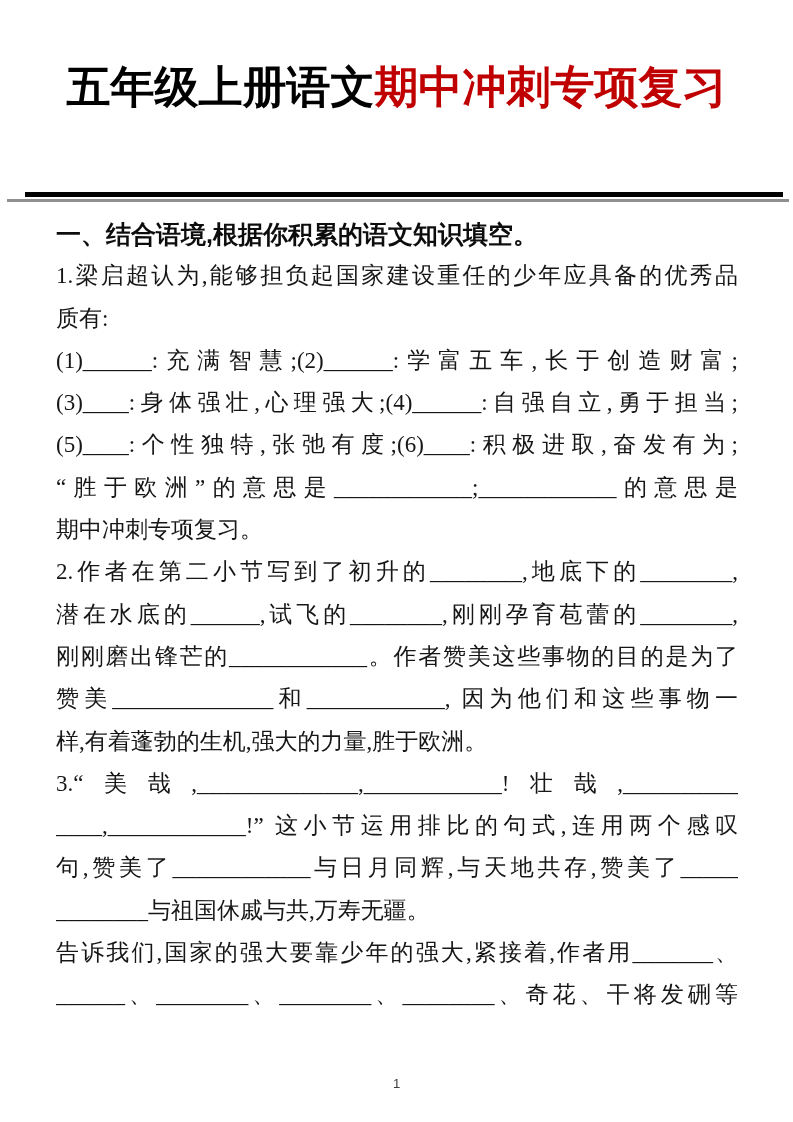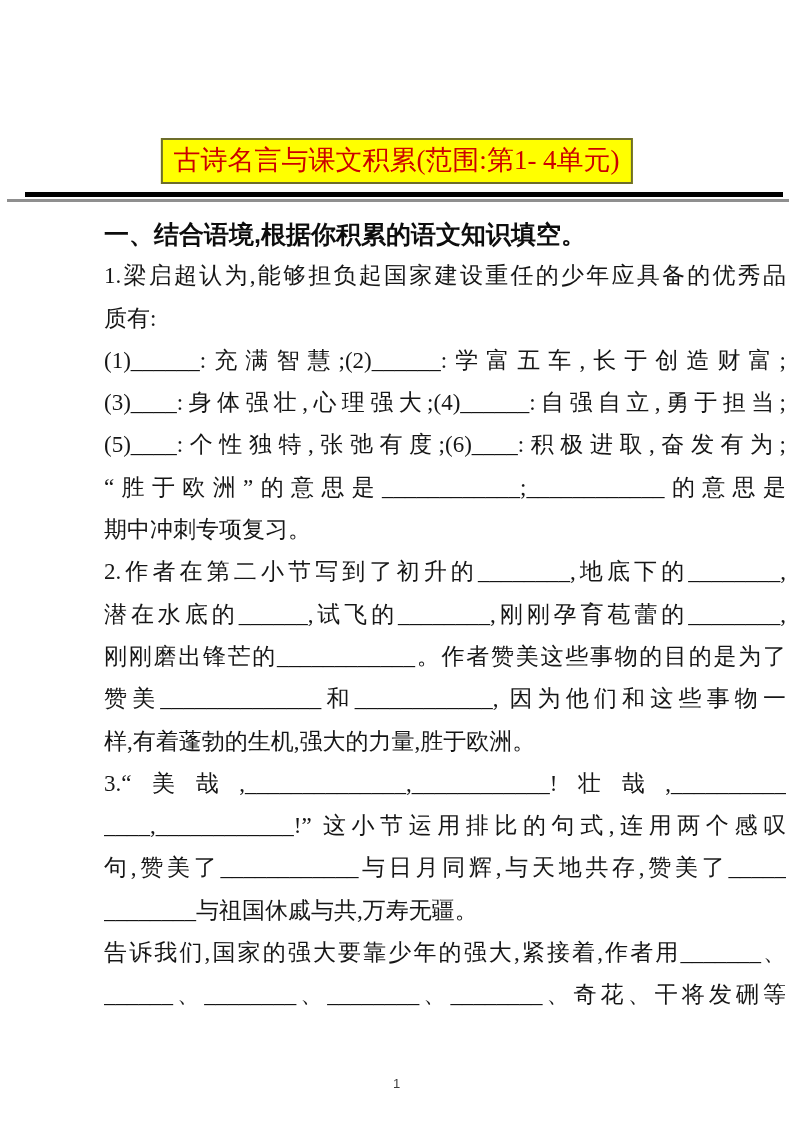--- a/index.html
+++ b/index.html
@@ -37,21 +37,20 @@
     position:absolute; top:192px; left:25px; right:10px;
     height:5px; background:#000000;
   }
   .rule-gray {
     position:absolute; top:199px; left:7px; right:4px;
     height:3px; background:#8f8f8f;
   }
   .content {
     position:absolute; top:213px; left:56px;
     width:682px;
-    margin-left:48px;
   }
   .line {
     font-size:23px;
     line-height:42.3px;
     height:42.3px;
     overflow:hidden;
     color:#161616;
   }
   .line.jl {
     text-align:justify;
@@ -68,24 +67,24 @@
     text-align:center;
     font-size:13px; color:#3c3c3c;
     font-family:"Liberation Sans","DejaVu Sans",sans-serif;
   }
 </style>
 </head>
 <body>
 
 <div class="page">
 
+  <div class="doc-title">
+    <span class="t-black">五年级上册语文</span><span class="t-red">期中冲刺专项复习</span>
+  </div>
 
-  <div class="subtitle-box">
-    <span class="sub-text">古诗名言与课文积累(范围:第1- 4单元)</span>
-  </div>
 
   <div class="rule-black"></div>
   <div class="rule-gray"></div>
 
   <div class="content">
     <div class="line heading">一、结合语境,根据你积累的语文知识填空。</div>
     <div class="line jl">1.梁启超认为,能够担负起国家建设重任的少年应具备的优秀品</div>
     <div class="line">质有:</div>
     <div class="line jl">(1)______:充满智慧;(2)______:学富五车,长于创造财富;</div>
     <div class="line jl">(3)____:身体强壮,心理强大;(4)______:自强自立,勇于担当;</div>

